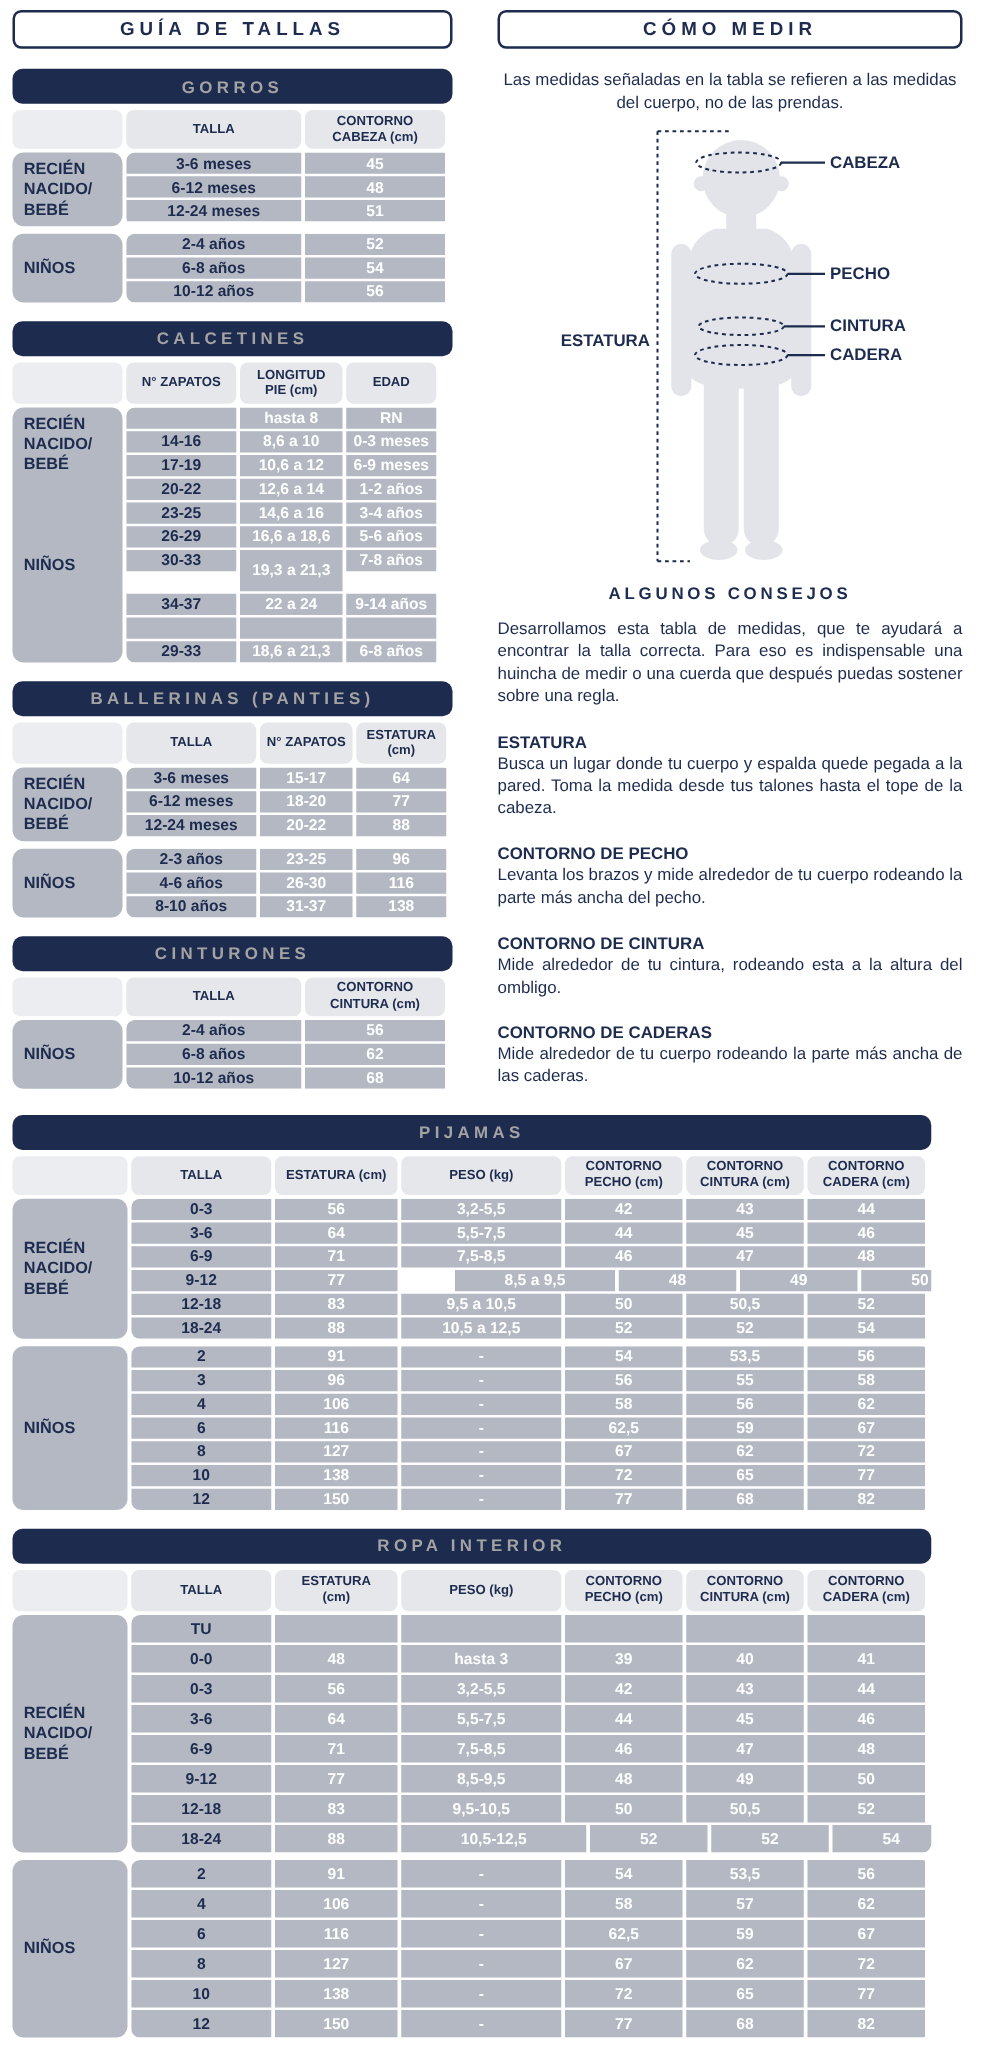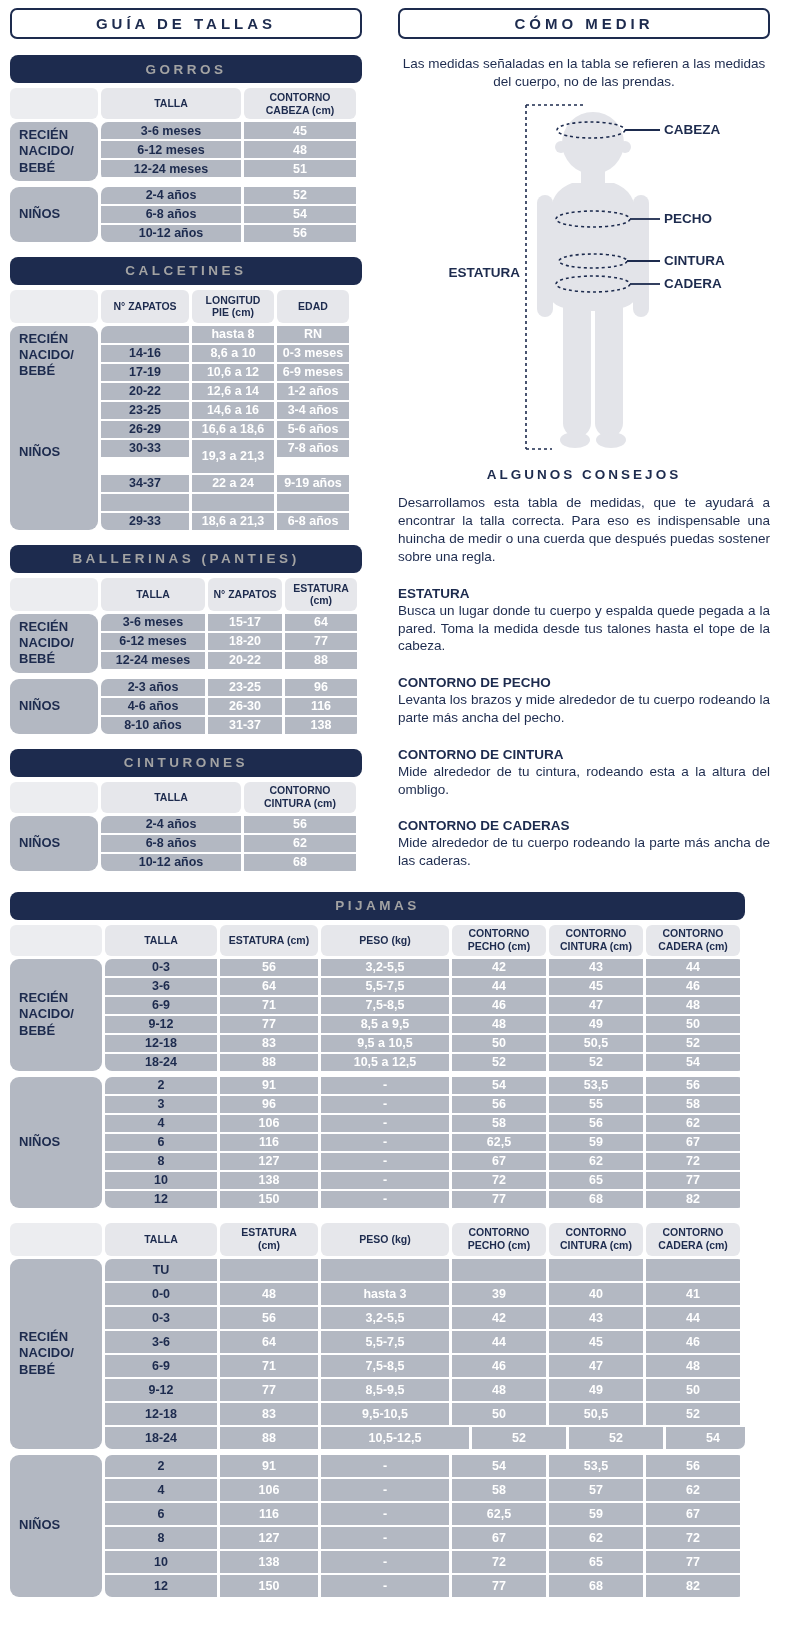--- a/index.html
+++ b/index.html
@@ -169,21 +169,21 @@
                 <div class="cell" style="width: 72px; height: 17px;">5-6 años</div>
               </div>
               <div class="tbl-row">
                 <div class="cell c0" style="width: 88px; height: 17px;">30-33</div>
                 <div class="cell" style="width: 82px; height: 33px;">19,3 a 21,3</div>
                 <div class="cell" style="width: 72px; height: 17px;">7-8 años</div>
               </div>
               <div class="tbl-row">
                 <div class="cell c0" style="width: 88px; height: 17px;">34-37</div>
                 <div class="cell" style="width: 82px; height: 17px;">22 a 24</div>
-                <div class="cell" style="width: 72px; height: 17px;">9-19 años</div>
+                <div class="cell" style="width: 72px; height: 17px;">9-14 años</div>
               </div>
               <div class="tbl-row">
                 <div class="cell c0" style="width: 88px; height: 17px;"></div>
                 <div class="cell" style="width: 82px; height: 17px;"></div>
                 <div class="cell" style="width: 72px; height: 17px;"></div>
               </div>
               <div class="tbl-row">
                 <div class="cell c0" style="width: 88px; height: 17px;">29-33</div>
                 <div class="cell" style="width: 82px; height: 17px;">18,6 a 21,3</div>
                 <div class="cell" style="width: 72px; height: 17px;">6-8 años</div>
@@ -380,21 +380,21 @@
               <div class="cell c0" style="width: 112px; height: 17px;">6-9</div>
               <div class="cell" style="width: 98px; height: 17px;">71</div>
               <div class="cell" style="width: 128px; height: 17px;">7,5-8,5</div>
               <div class="cell" style="width: 94px; height: 17px;">46</div>
               <div class="cell" style="width: 94px; height: 17px;">47</div>
               <div class="cell" style="width: 94px; height: 17px;">48</div>
             </div>
             <div class="tbl-row">
               <div class="cell c0" style="width: 112px; height: 17px;">9-12</div>
               <div class="cell" style="width: 98px; height: 17px;">77</div>
-              <div class="cell" style="width: 128px; height: 17px;">8,5 a 9,5</div>
+              <div class="cell" style="width: 128px; height: 17px; margin-left: 43px;">8,5 a 9,5</div>
               <div class="cell" style="width: 94px; height: 17px;">48</div>
               <div class="cell" style="width: 94px; height: 17px;">49</div>
               <div class="cell" style="width: 94px; height: 17px;">50</div>
             </div>
             <div class="tbl-row">
               <div class="cell c0" style="width: 112px; height: 17px;">12-18</div>
               <div class="cell" style="width: 98px; height: 17px;">83</div>
               <div class="cell" style="width: 128px; height: 17px;">9,5 a 10,5</div>
               <div class="cell" style="width: 94px; height: 17px;">50</div>
               <div class="cell" style="width: 94px; height: 17px;">50,5</div>
@@ -466,20 +466,21 @@
               <div class="cell" style="width: 98px; height: 17px;">150</div>
               <div class="cell" style="width: 128px; height: 17px;">-</div>
               <div class="cell" style="width: 94px; height: 17px;">77</div>
               <div class="cell" style="width: 94px; height: 17px;">68</div>
               <div class="cell" style="width: 94px; height: 17px;">82</div>
             </div>
           </div>
         </div>
       </section>
     <section class="tbl">
+        <div class="tbl-title">ROPA INTERIOR</div>
         <div class="tbl-row tbl-head">
           <div class="corner" style="width: 92px;"></div>
           <div class="colhead" style="width: 112px; min-height: 33px;">TALLA</div>
           <div class="colhead" style="width: 98px; min-height: 33px;">ESTATURA
 (cm)</div>
           <div class="colhead" style="width: 128px; min-height: 33px;">PESO (kg)</div>
           <div class="colhead" style="width: 94px; min-height: 33px;">CONTORNO
 PECHO (cm)</div>
           <div class="colhead" style="width: 94px; min-height: 33px;">CONTORNO
 CINTURA (cm)</div>

